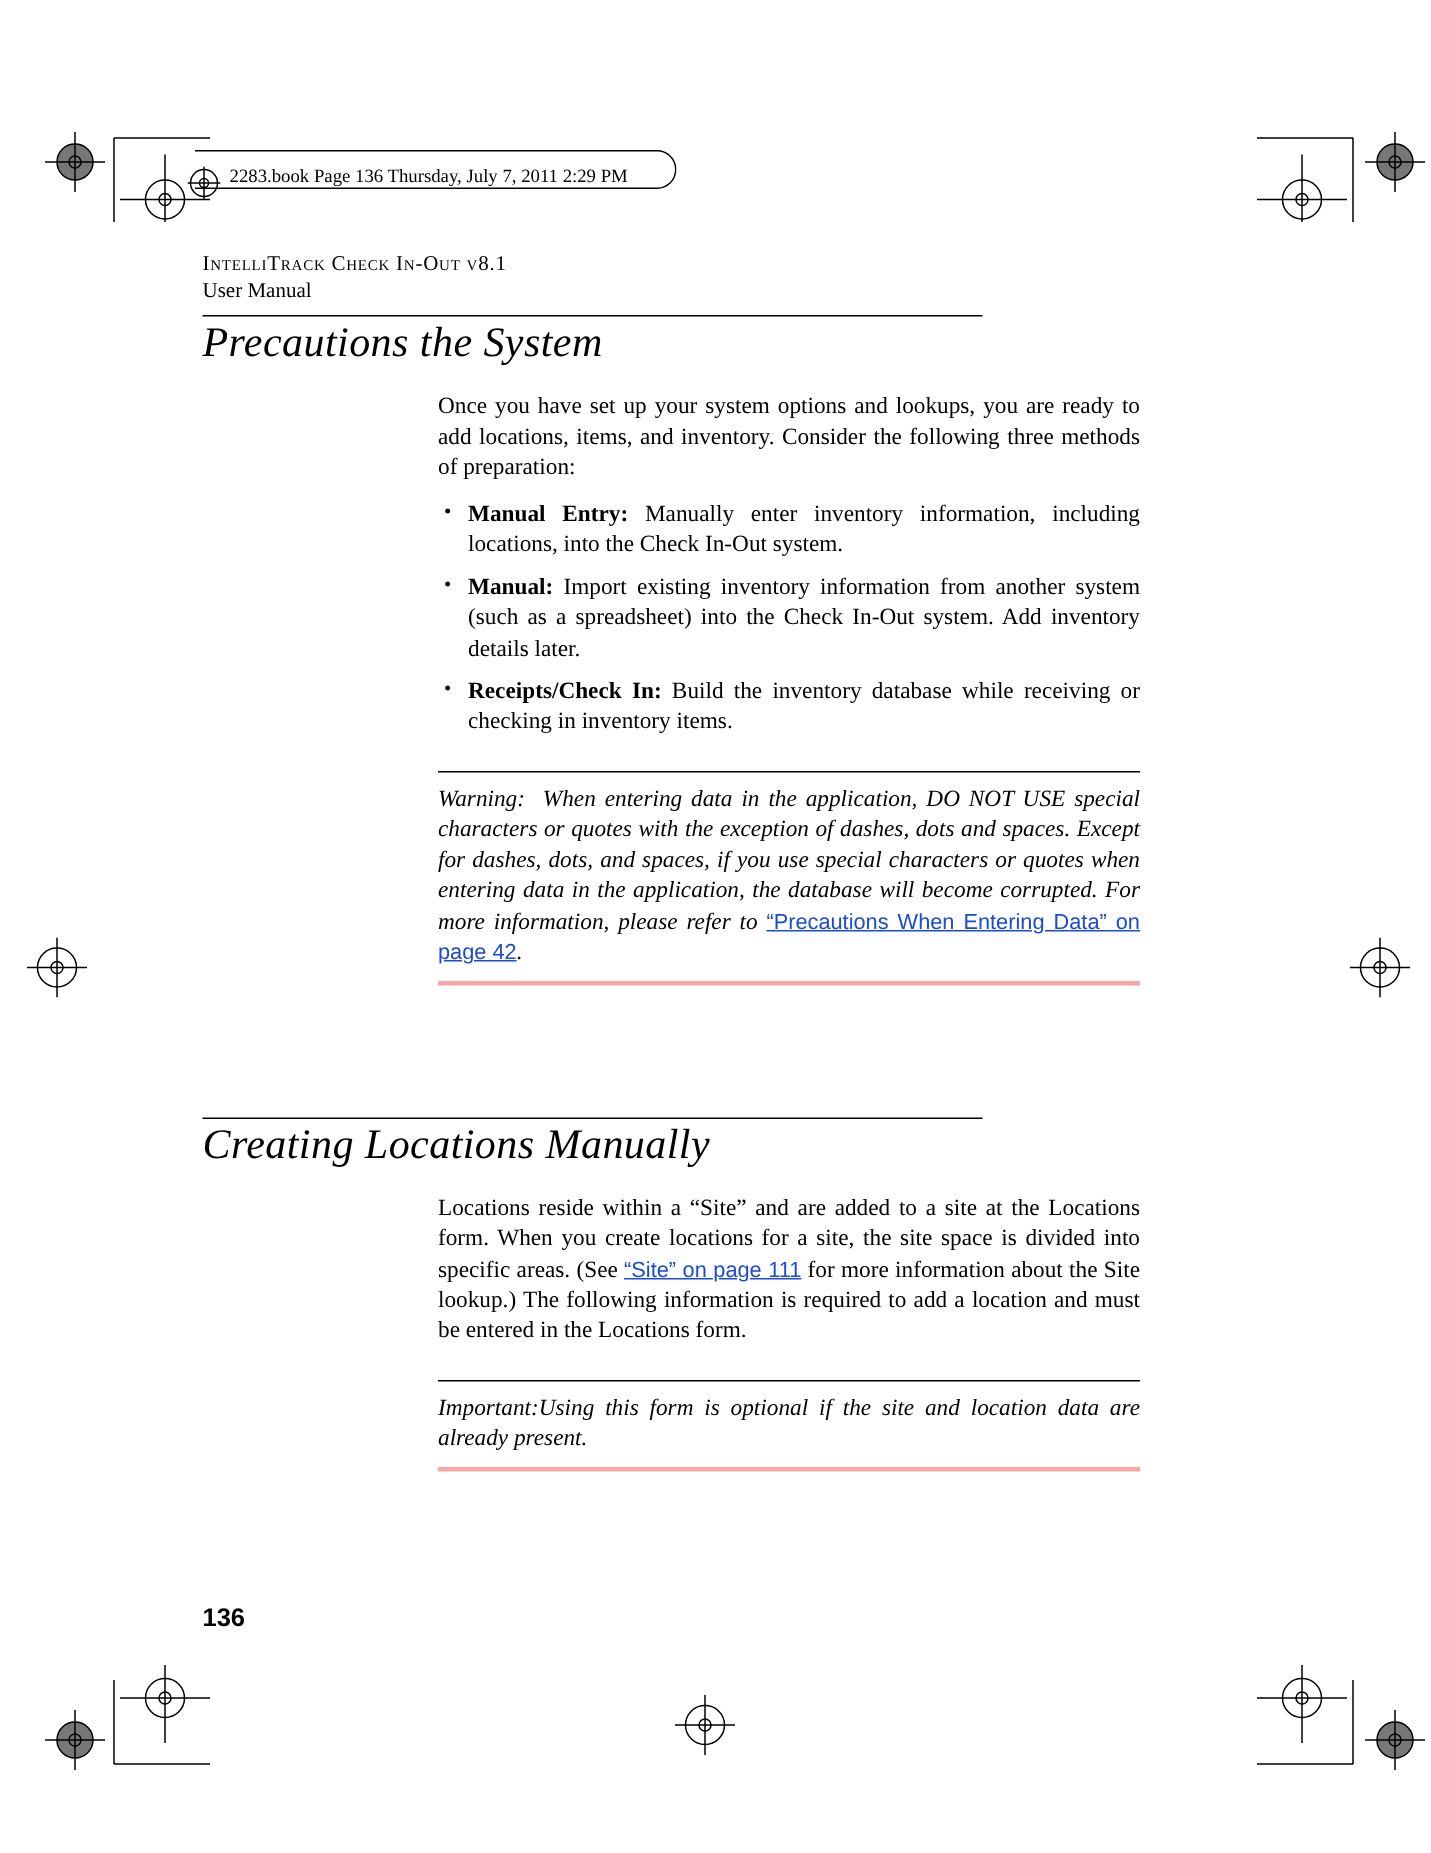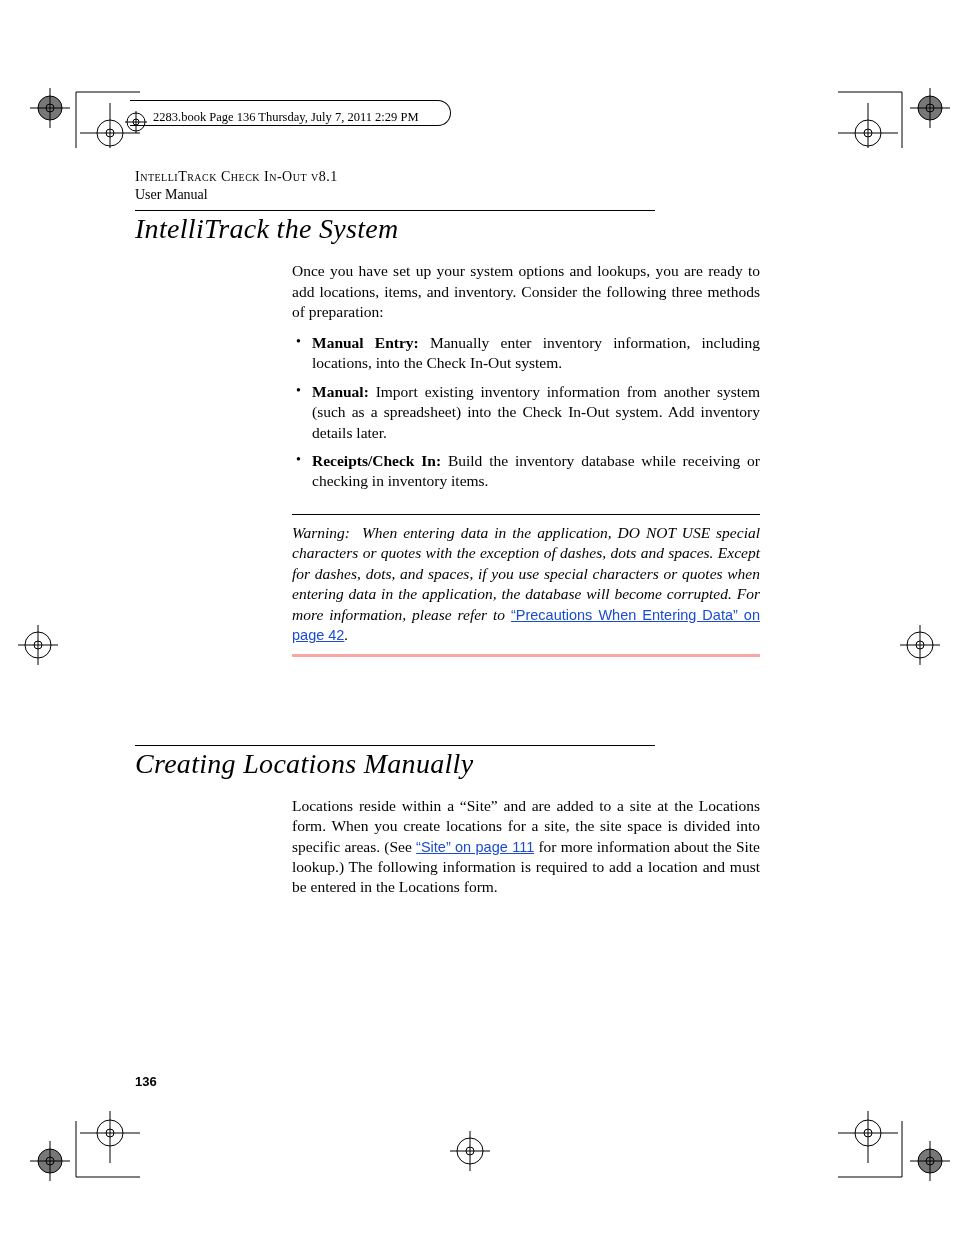--- a/index.html
+++ b/index.html
@@ -103,21 +103,21 @@
       border: none;
       border-top: 1px solid #000;
       margin: 88px 0 0 0;
       width: 520px;
     }
     .page-num {
       position: absolute;
       bottom: 146px;
       left: 135px;
       font-family: Arial, Helvetica, sans-serif;
-      font-size: 13px;
+      font-size: 17px;
       font-weight: bold;
     }
     .crop-target {
       position: absolute;
     }
   </style>
 </head>
 <body>
 
 <div class="crop-target" style="left:20px; top:88px;">
@@ -245,21 +245,21 @@
 </div>
 <div style="position:absolute; left:130px; top:100px; width:320px; height:24px; border:1px solid #000; border-left:none; border-radius:0 14px 14px 0;"></div>
 
 <div class="content-wrap">
   <div class="running-header">
     <span class="product">IntelliTrack Check In-Out v8.1</span><br>
     <span>User Manual</span>
   </div>
   <hr class="head-rule">
 
-  <h1 class="section-title">IntelliTrack the System</h1>
+  <h1 class="section-title">Precautions the System</h1>
 
   <div class="body-col">
     <p>Once you have set up your system options and lookups, you are ready to add locations, items, and inventory. Consider the following three methods of preparation:</p>
 
     <ul class="bullets">
       <li>
         <span class="bold">Manual Entry:</span><span> Manually enter inventory information, including locations, into the </span><span class="italic">Check In-Out</span><span> system.</span>
       </li>
       <li>
         <span class="bold">Manual:</span><span> Import existing inventory information from another system (such as a spreadsheet) into the </span><span class="italic">Check In-Out</span><span> system. Add inventory details later.</span>
@@ -275,16 +275,19 @@
   </div>
 
   <hr class="sec-rule">
   <h1 class="section-title" style="margin-top:2px;font-style:italic;">Creating Locations Manually</h1>
 
   <div class="body-col">
     <p>
       <span>Locations reside within a “Site” and are added to a site at the Locations form. When you create locations for a site, the site space is divided into specific areas. (See </span><a href="#" class="link">“Site” on page 111</a><span> for more information about the Site lookup.) The following information is required to add a location and must be entered in the Locations form.</span>
     </p>
 
+    <div class="note-block" style="margin-top:22px;">
+      <span>Important:</span><span>Using this form is optional if the site and location data are already present.</span>
+    </div>
   </div>
 </div>
 
 <div class="page-num">136</div>
 
 </body></html>

